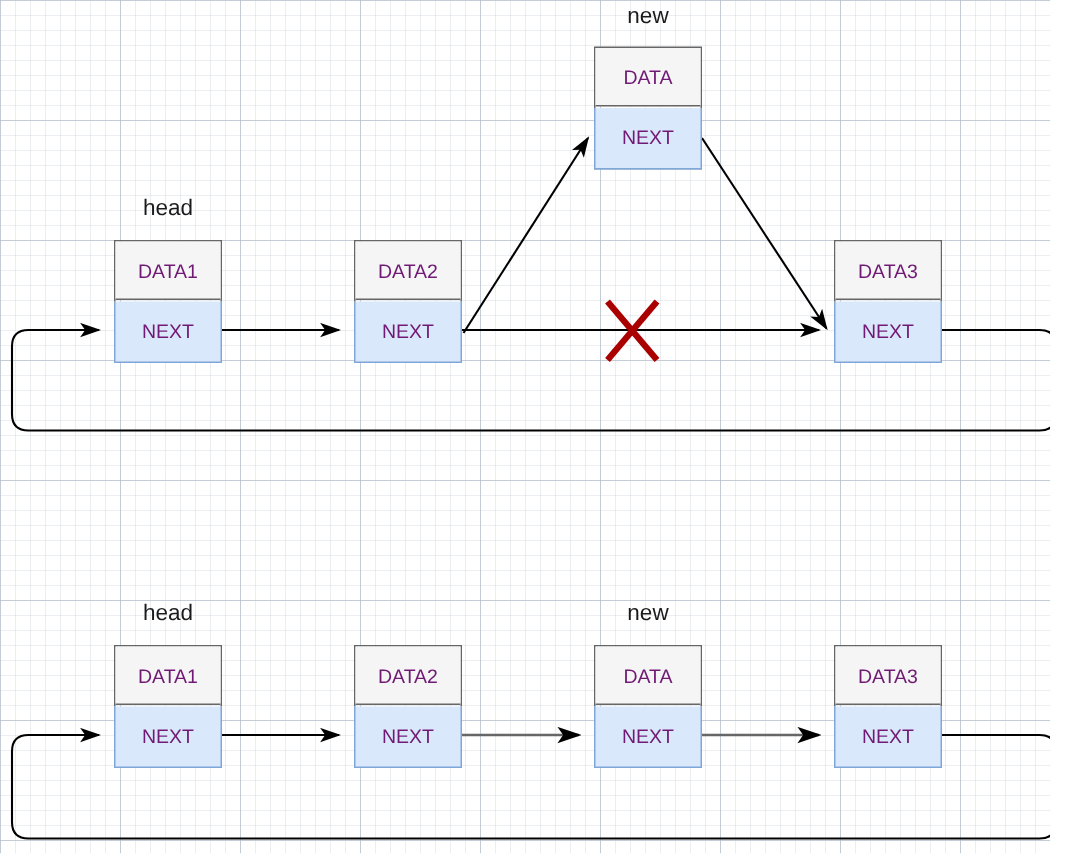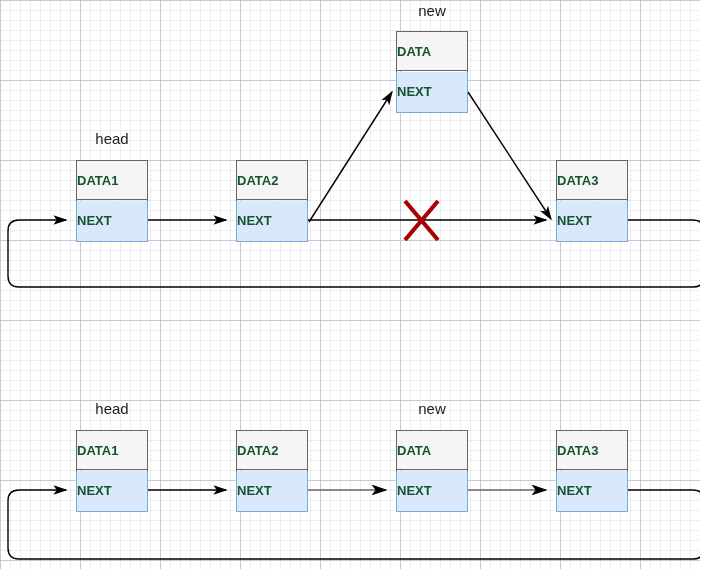--- a/index.html
+++ b/index.html
@@ -40,25 +40,24 @@
   .node {
     position: absolute;
     width: 72px;
     border: 1px solid #666666;
     box-sizing: border-box;
     z-index: 5;
   }
   .cell {
     height: 39px;
     line-height: 39px;
-    text-align: left;
+    text-align: center;
     font-size: 13px;
-    color: #14532d;
+    color: #701a75;
     box-sizing: border-box;
-    font-weight: bold;
   }
   .cell.data {
     background: #f5f5f5;
     border-bottom: 1px solid #666666;
   }
   .cell.next {
     background: #dae8fc;
     border: 1px solid #7ea6d9;
     border-top: none;
     margin: 1px -1px -1px -1px;

